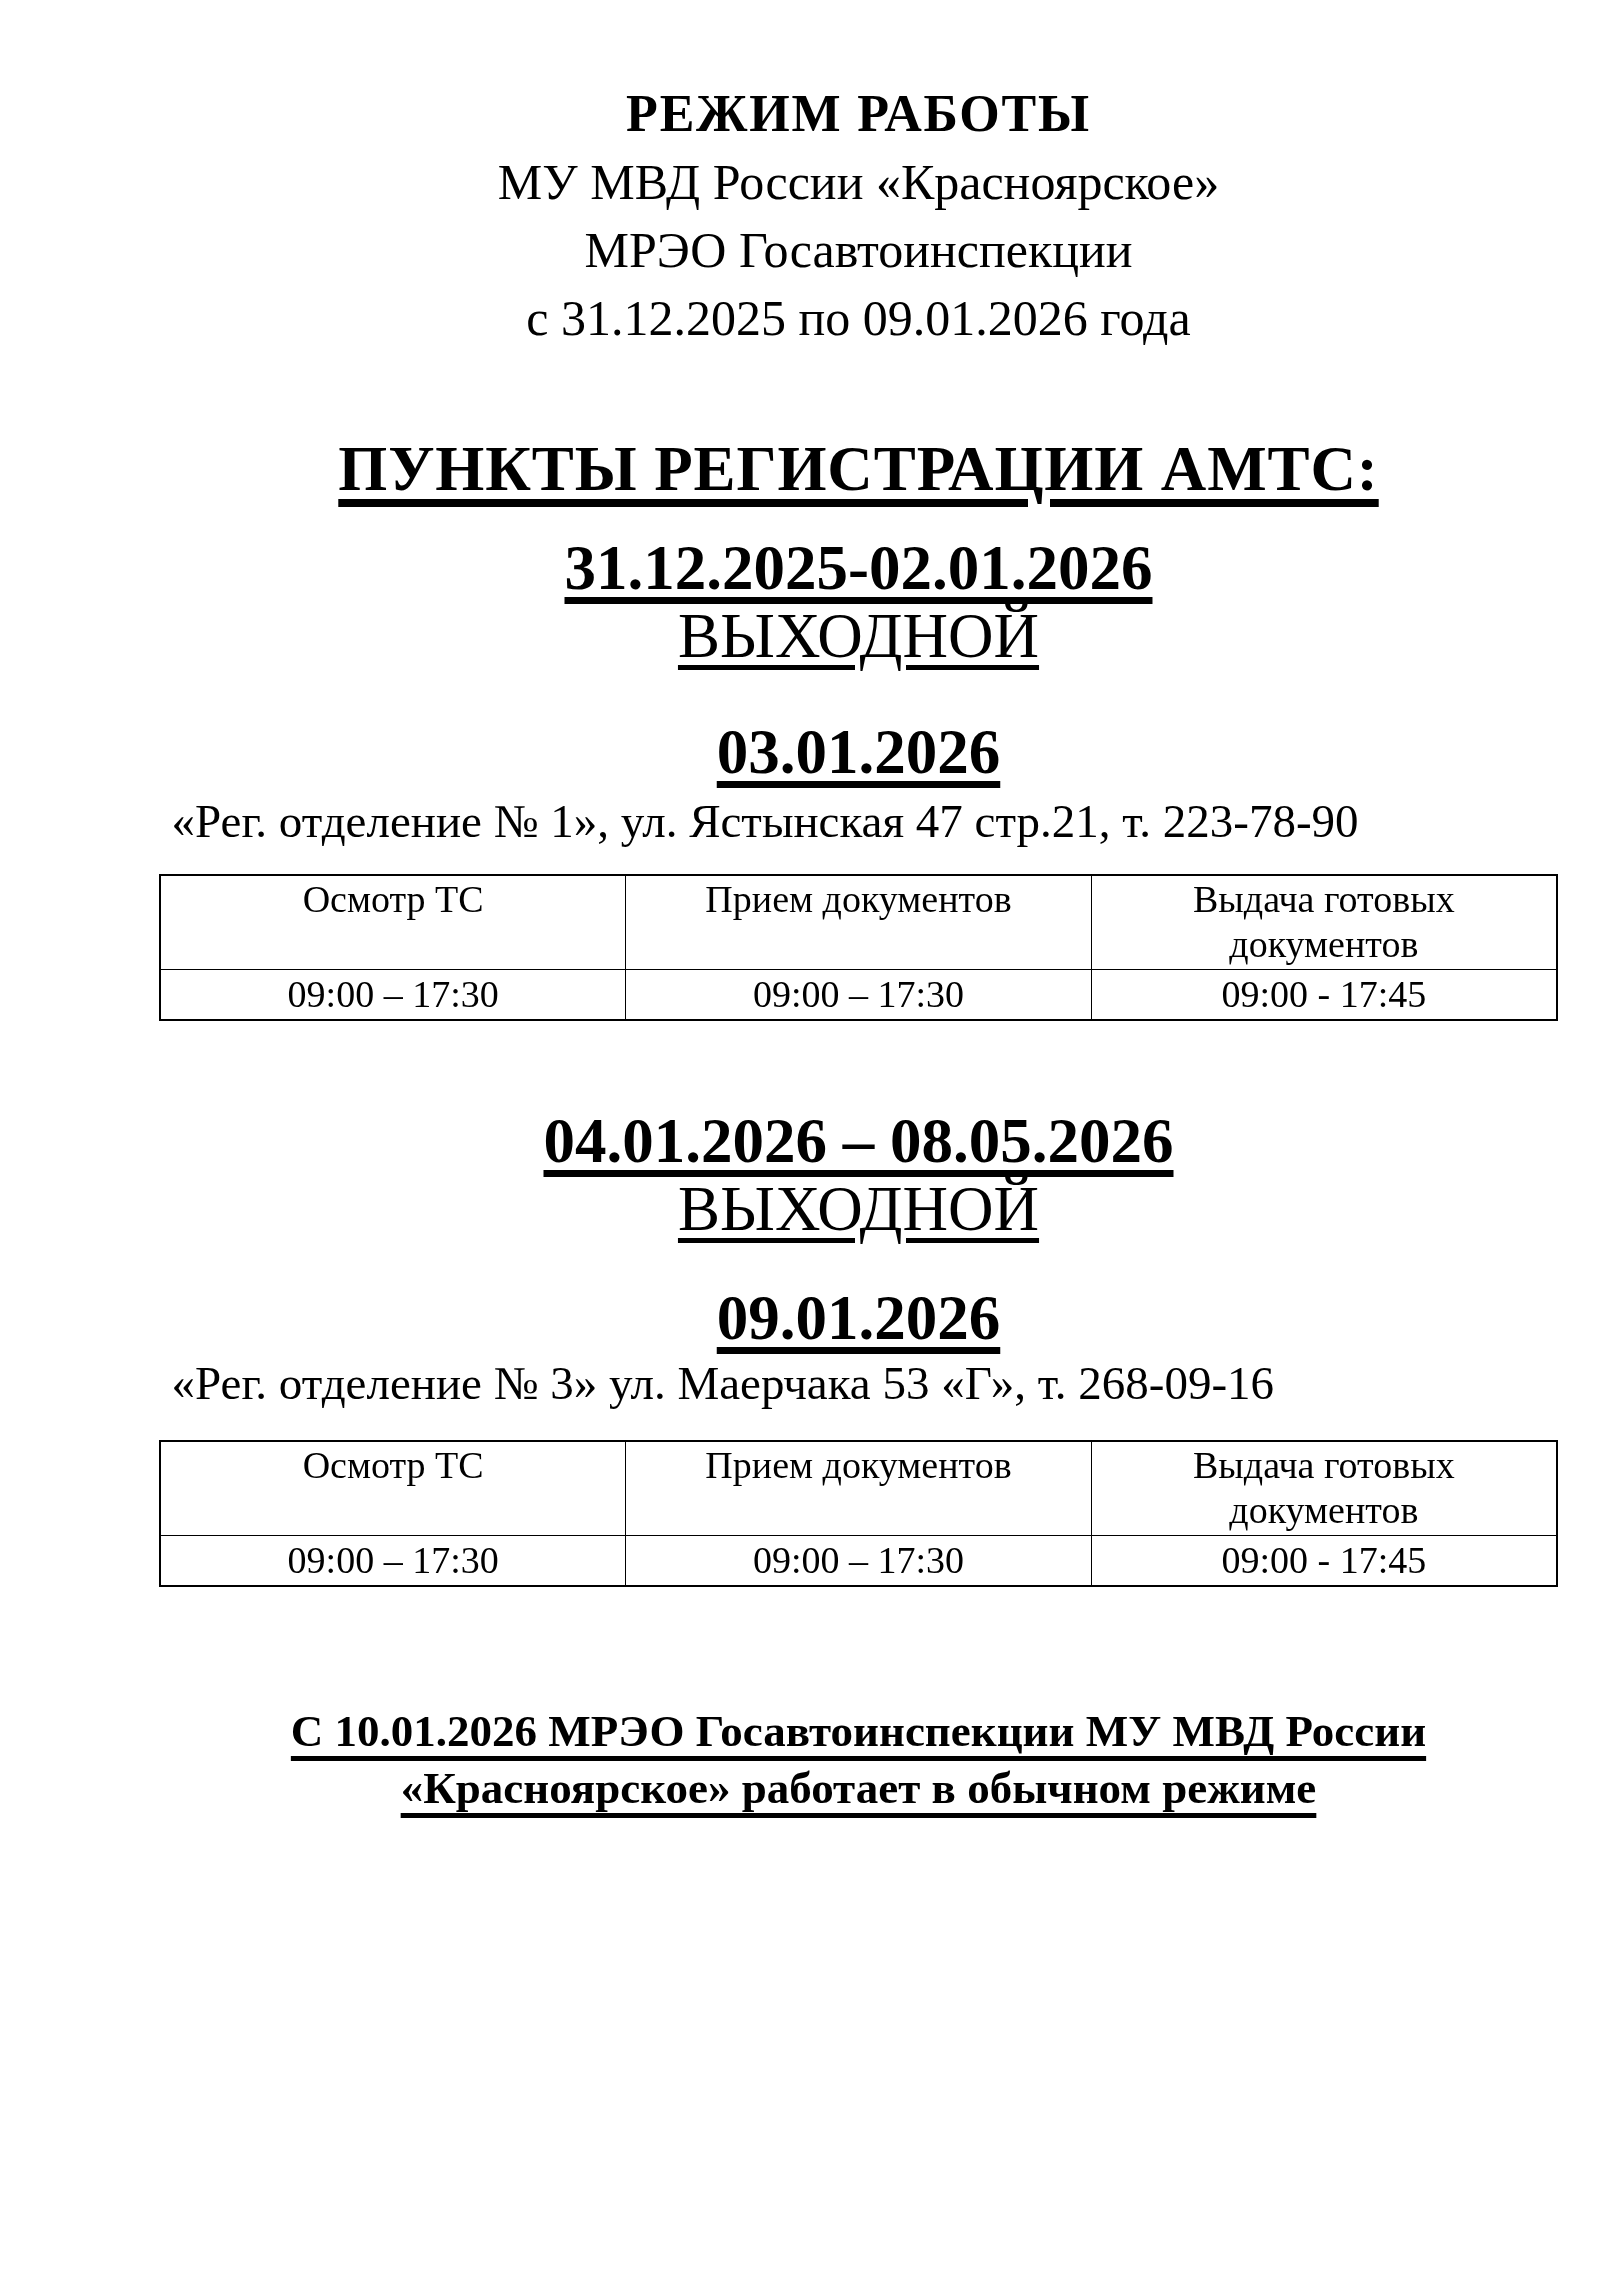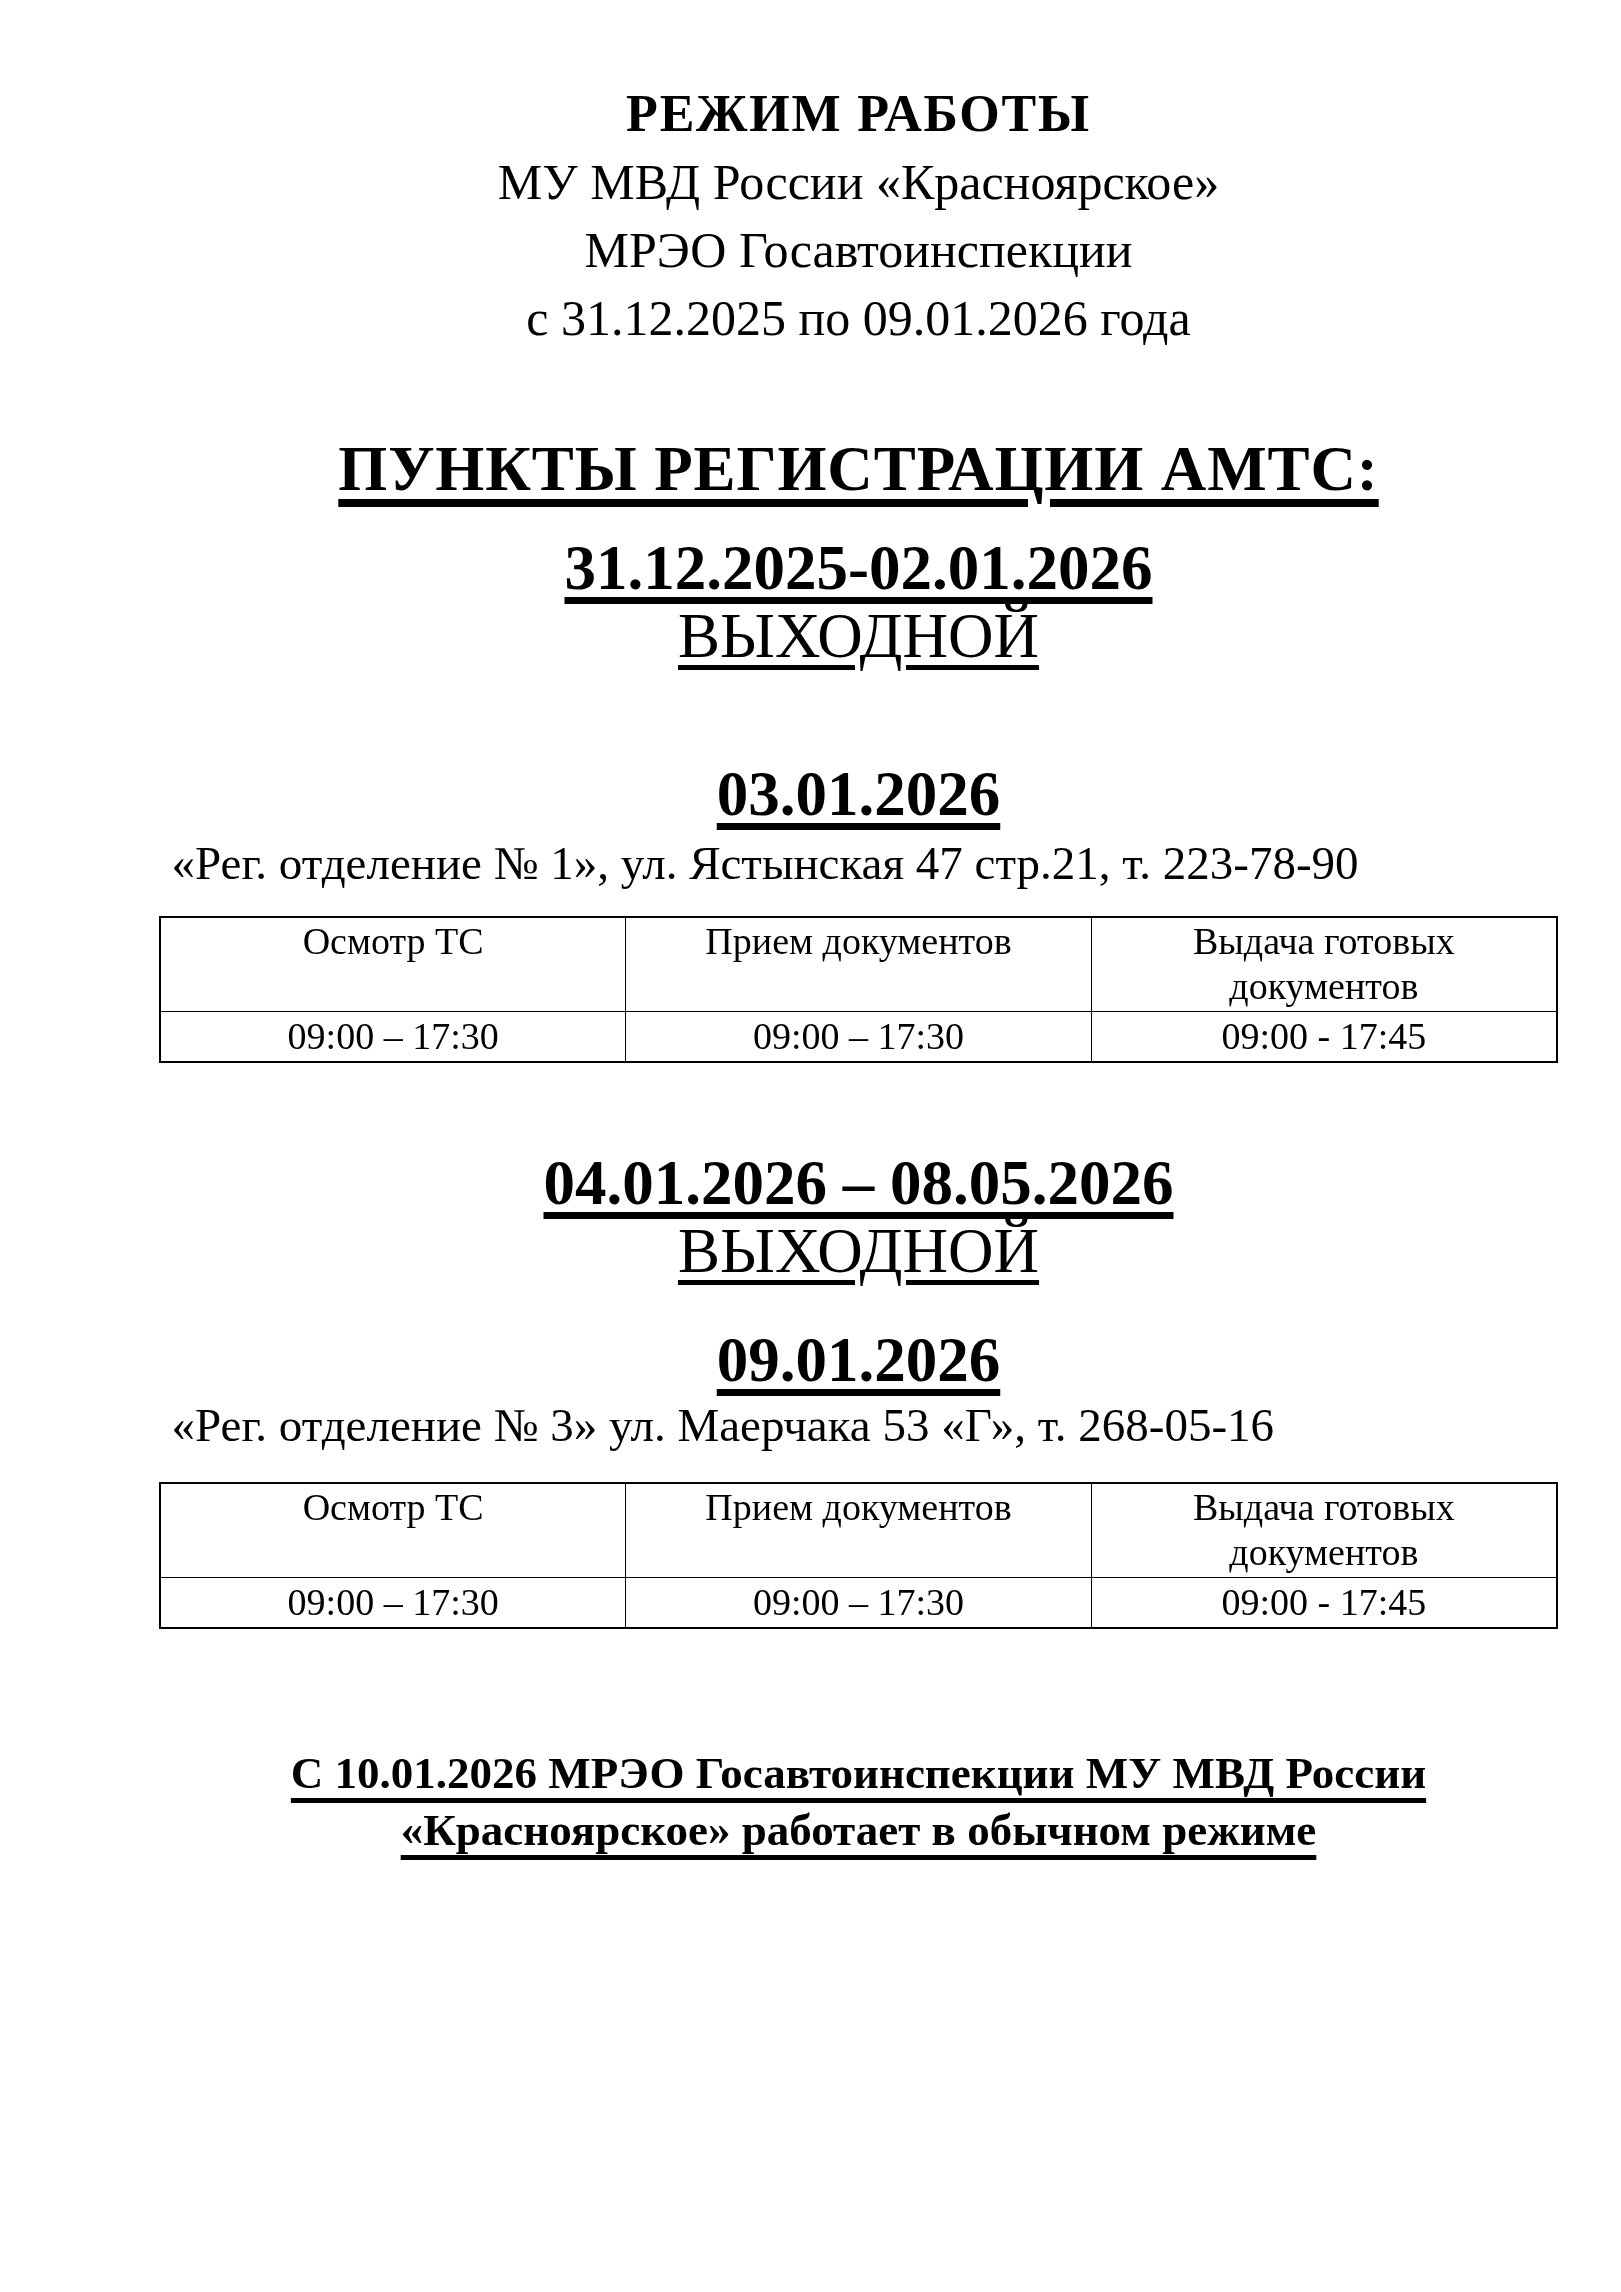--- a/index.html
+++ b/index.html
@@ -27,21 +27,21 @@
     margin-top: 81px;
     font-size: 63px; font-weight: bold; line-height: 72px; letter-spacing: 0.9px;
   }
   .date-heading {
     font-size: 63px; font-weight: bold; line-height: 68px;
   }
   .status-heading {
     font-size: 63px; font-weight: normal; line-height: 68px;
   }
   .mt-period1 { margin-top: 29px; }
-  .mt-day1    { margin-top: 90px; }
+  .mt-day1    { margin-top: 48px; }
   .mt-period2 { margin-top: 86px; }
   .mt-day2    { margin-top: 41px; }
   
   .address-block { margin-top: 12.5px; text-align: left; padding-left: 12.5px; }
   .address-line { font-size: 47px; line-height: 45px; }
   .mt-addr2 { margin-top: 9px; }
   
   table.schedule {
     width: 100%;
     border-collapse: collapse;
@@ -106,21 +106,21 @@
       </tr>
     </tbody>
   </table>
 
   <div class="date-heading u-med mt-period2">04.01.2026 – 08.05.2026</div>
   <div class="status-heading u-thin">ВЫХОДНОЙ</div>
 
   <div class="date-heading u-med mt-day2">09.01.2026</div>
 
   <div class="address-block mt-addr2">
-    <div class="address-line">«Рег. отделение № 3» ул. Маерчака 53 «Г», т. 268-05-16</div>
+    <div class="address-line">«Рег. отделение № 3» ул. Маерчака 53 «Г», т. 268-09-16</div>
   </div>
 
   <table class="schedule mt-table2">
     <tbody>
       <tr class="header-row">
         <td><span>Осмотр ТС</span></td>
         <td><span>Прием документов</span></td>
         <td><span class="wrap-narrow">Выдача готовых документов</span></td>
       </tr>
       <tr class="data-row">

